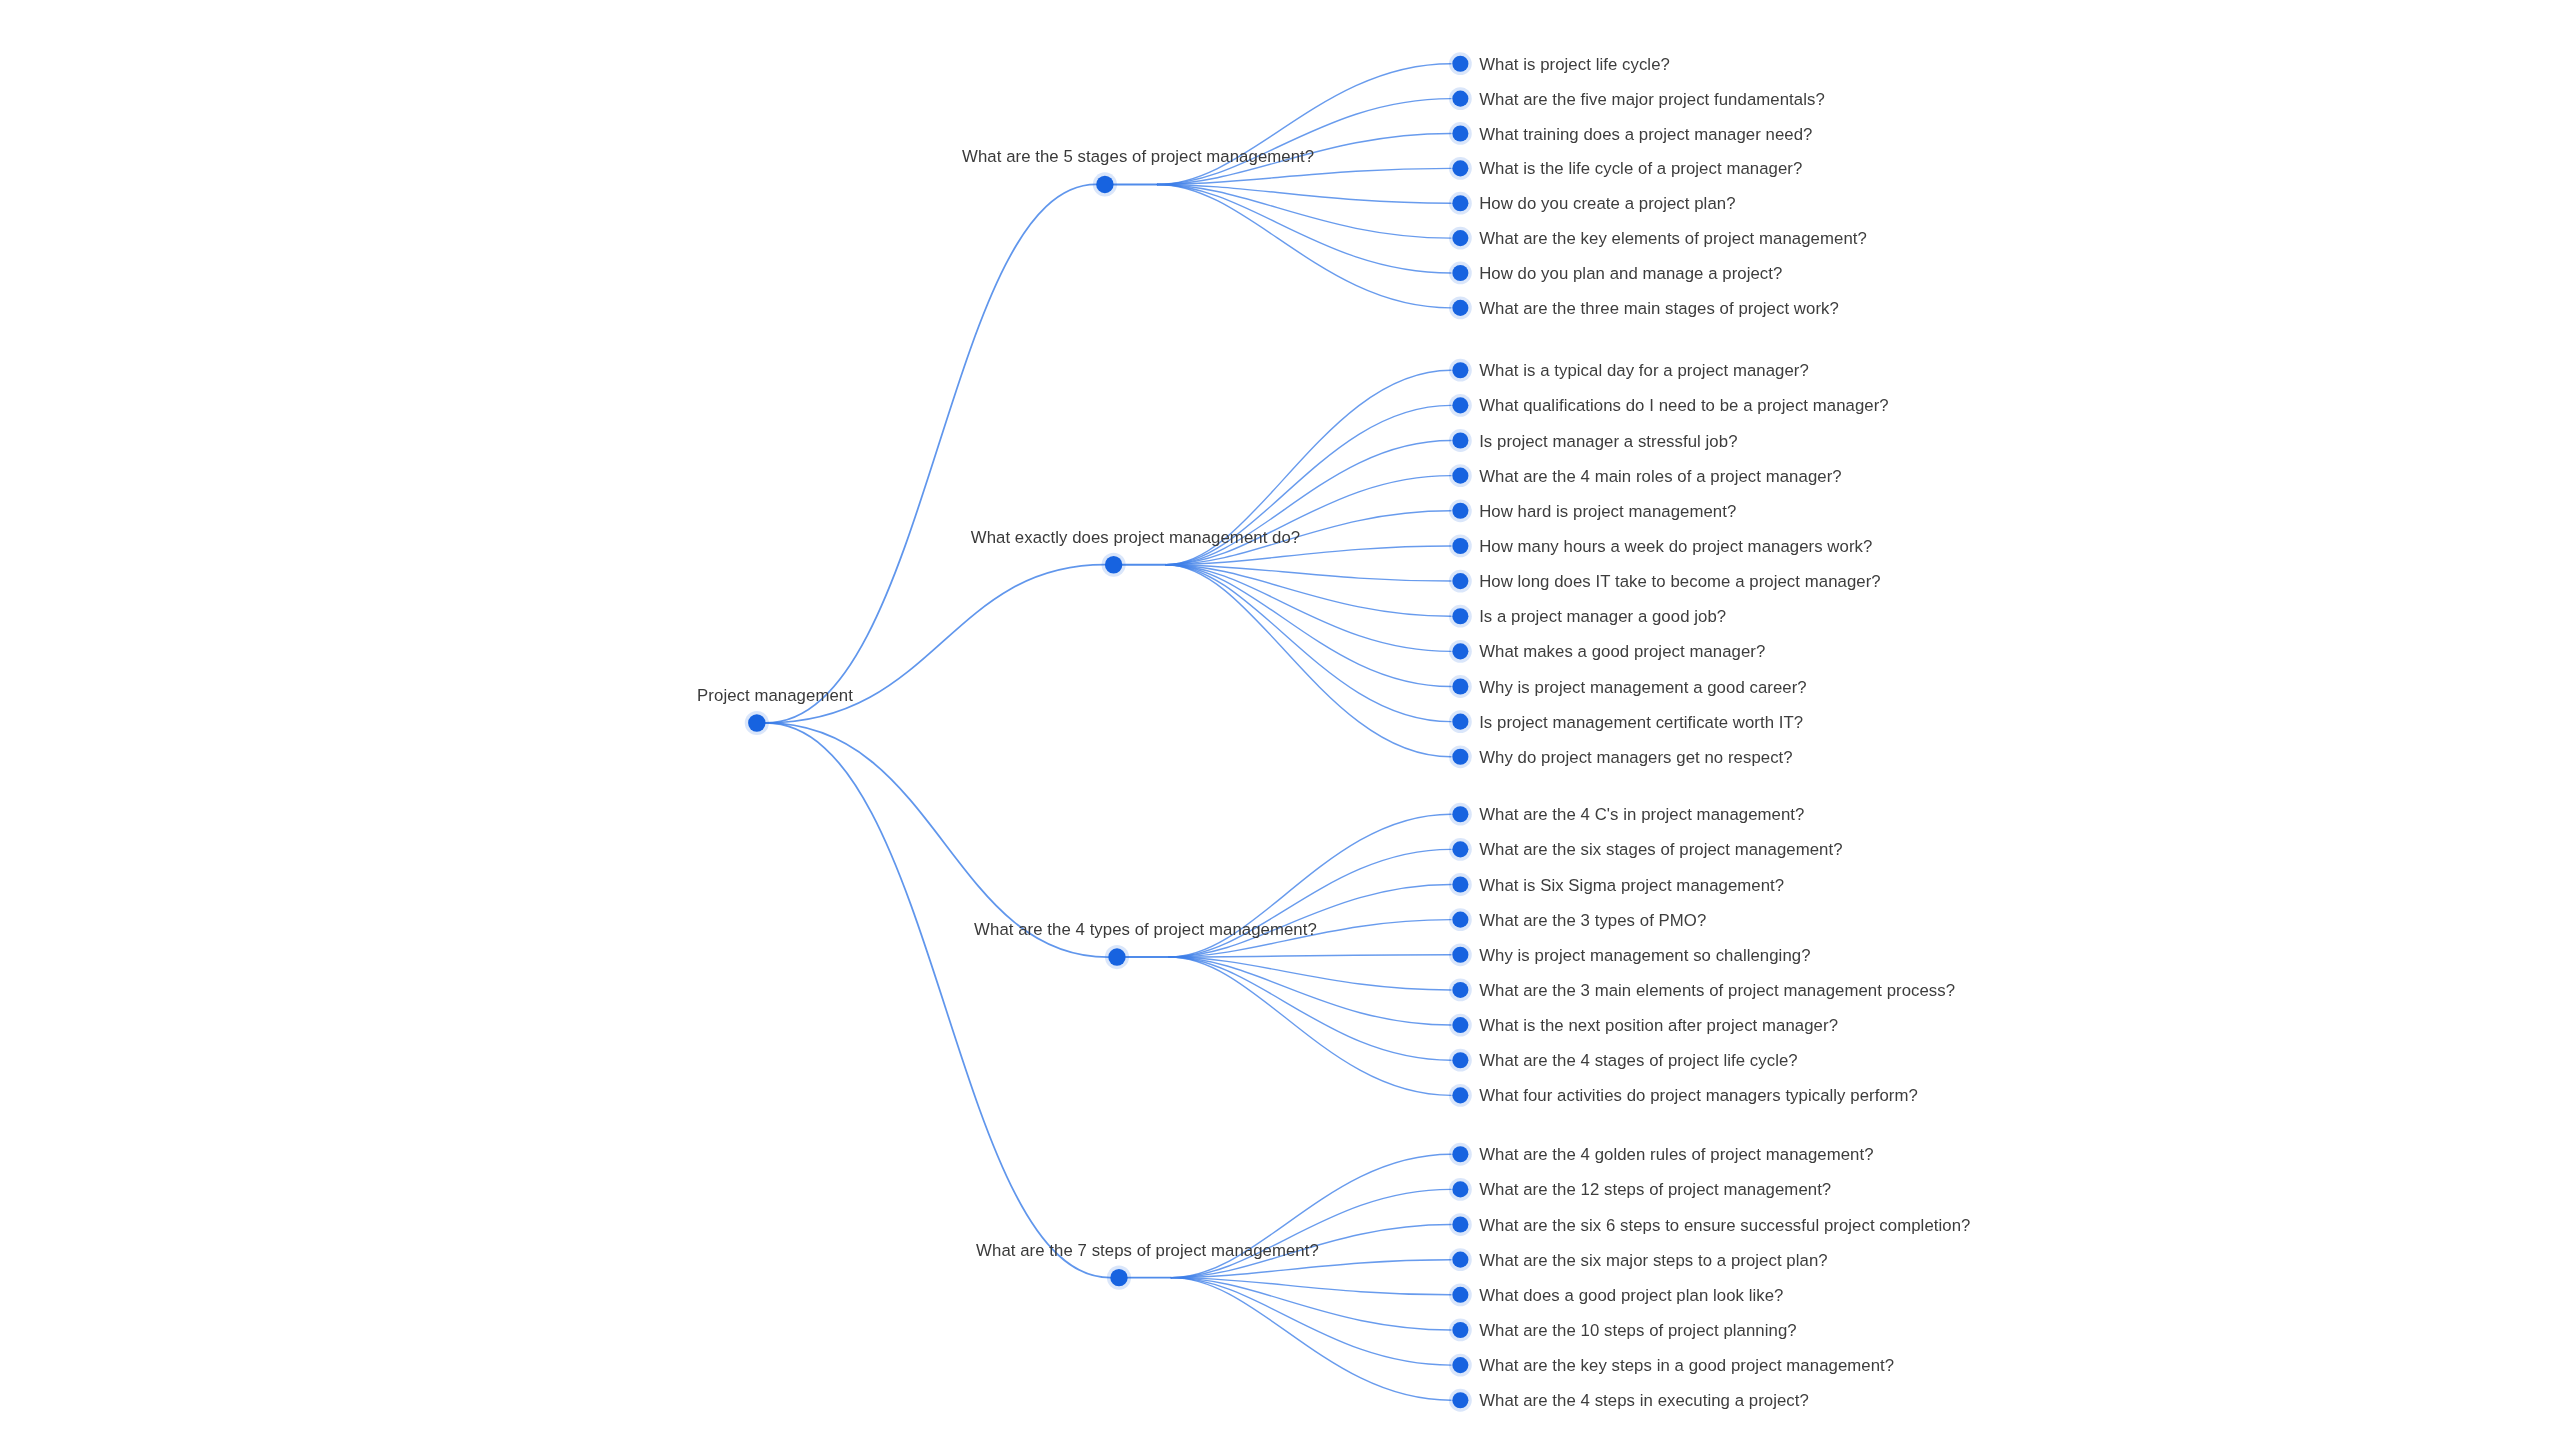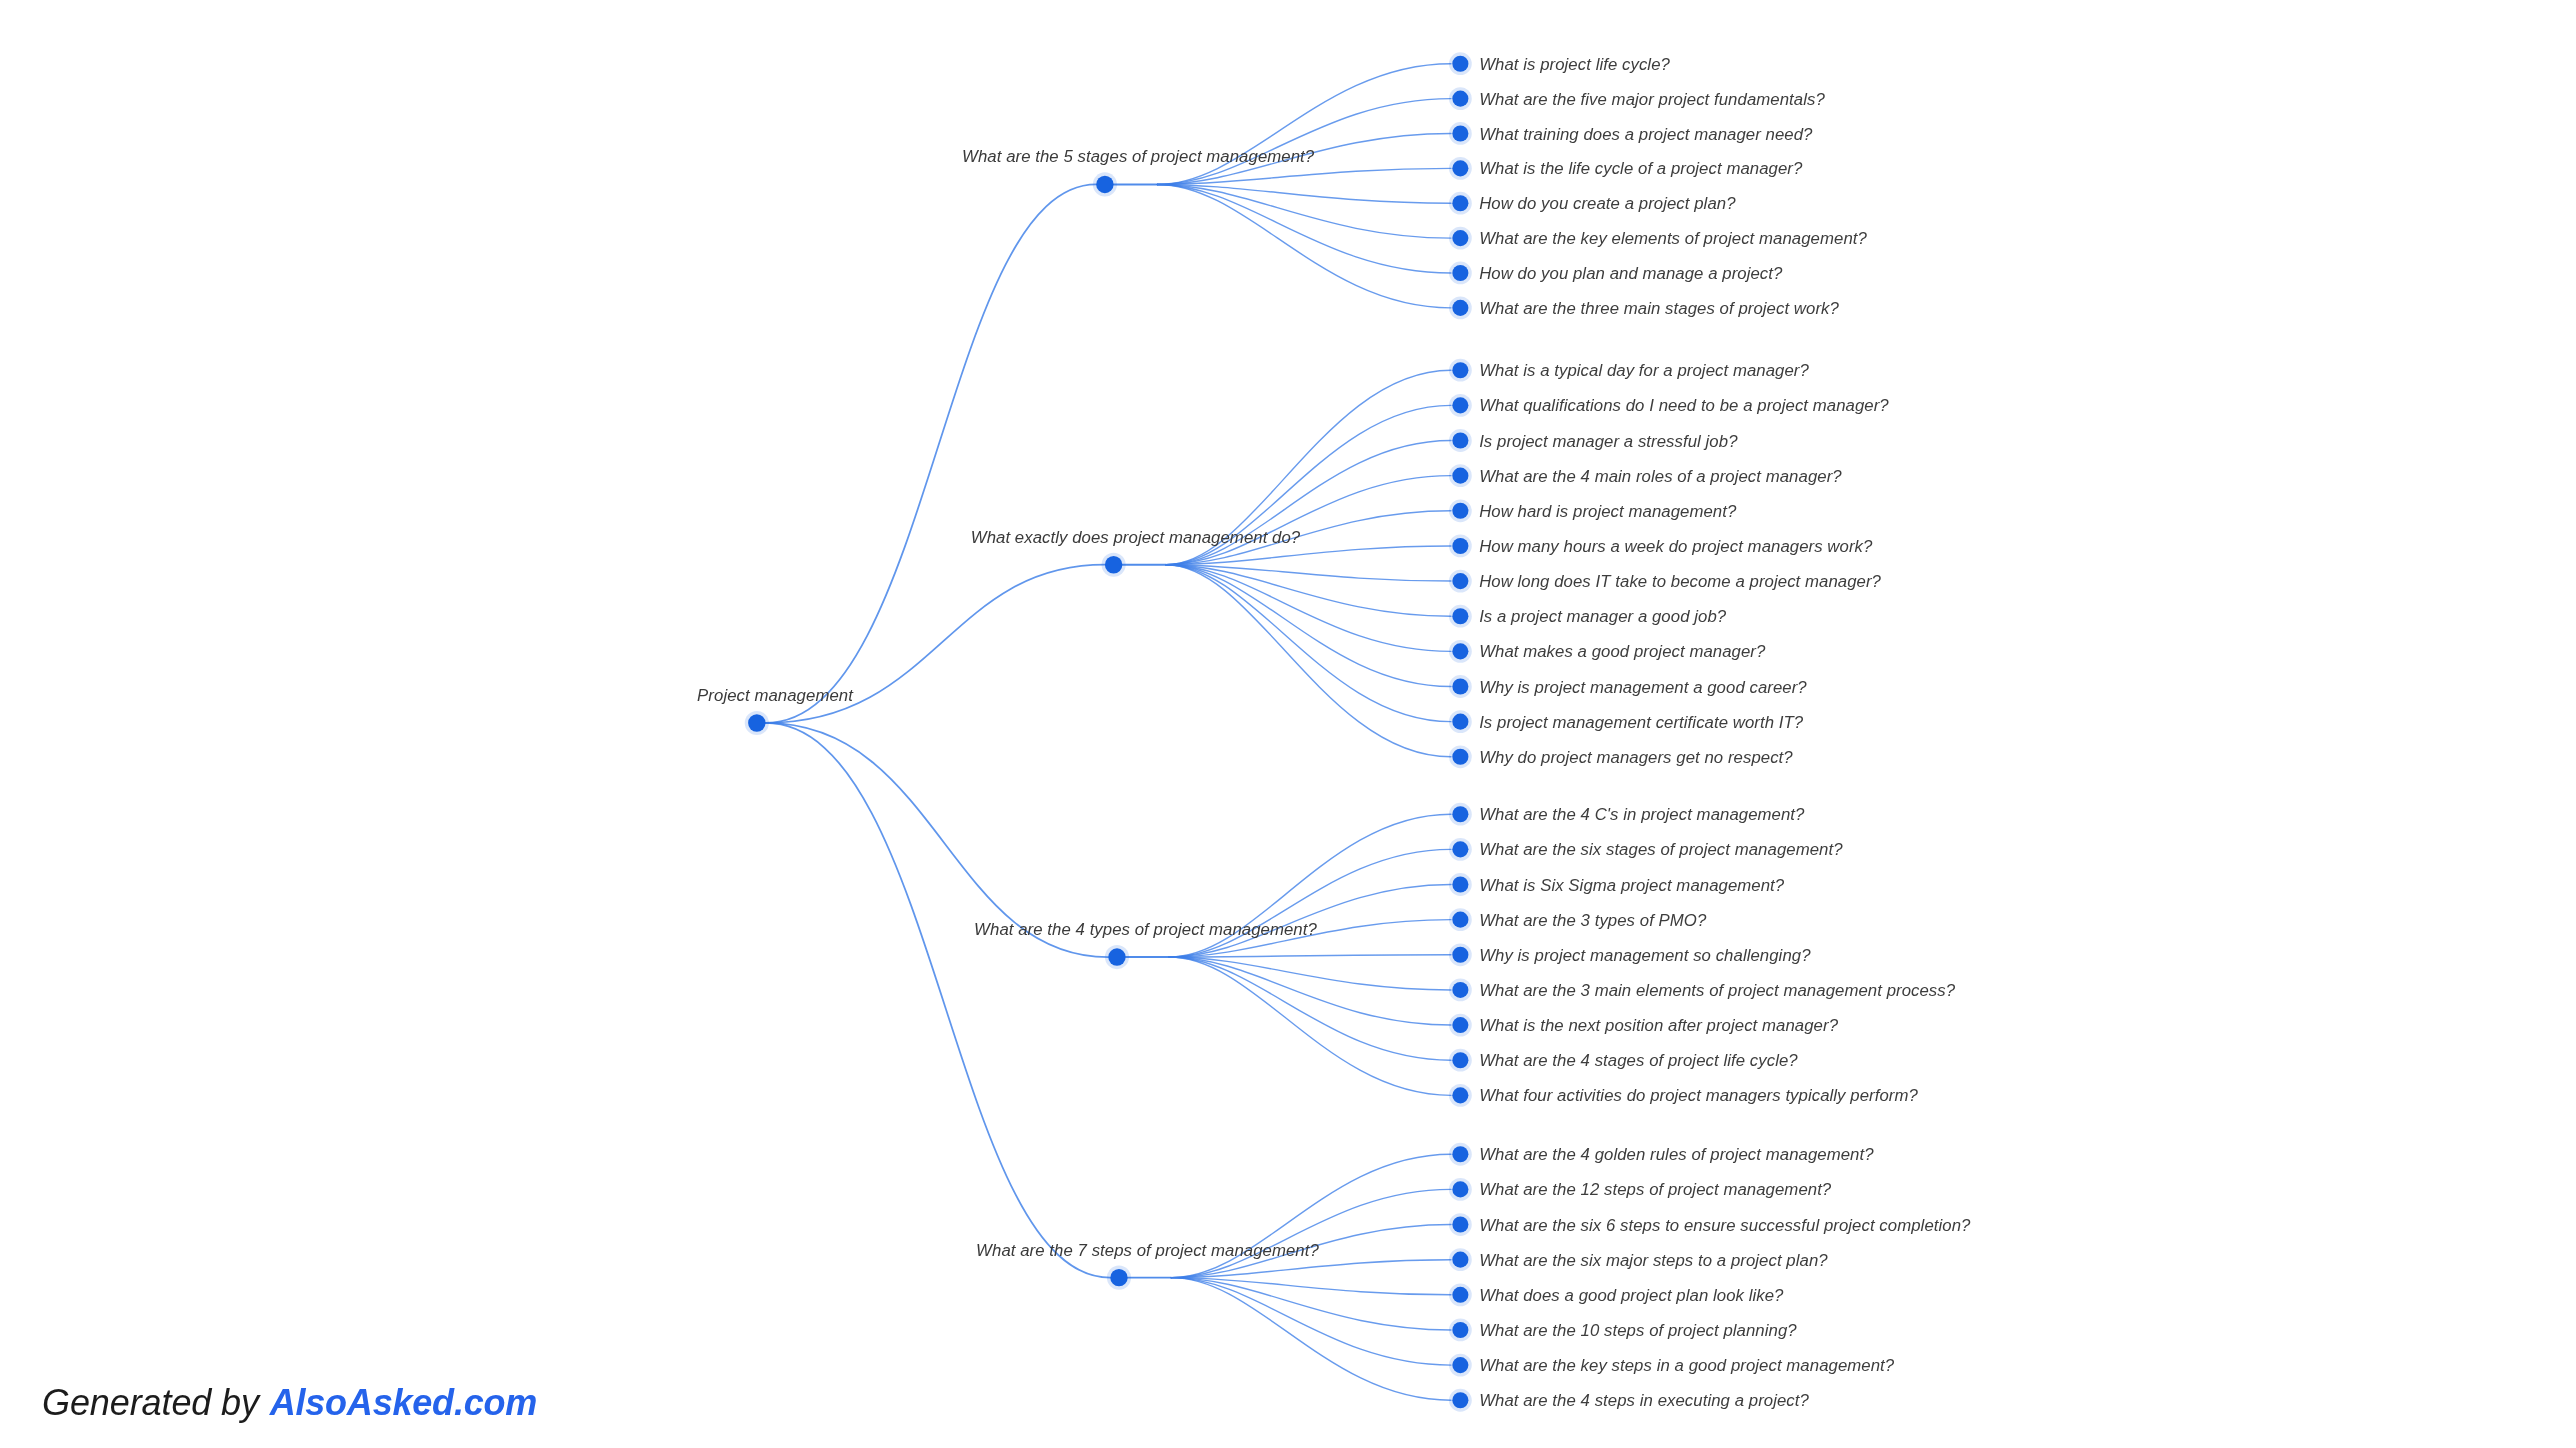--- a/index.html
+++ b/index.html
@@ -13,21 +13,20 @@
     width: 2576px;
     height: 1448px;
     overflow: hidden;
     position: relative;
   }
   #map-stage {
     position: absolute;
     inset: 0;
     width: 2576px;
     height: 1448px;
-    font-style: italic;
   }
   svg#tree-svg {
     position: absolute;
     left: 0;
     top: 0;
     width: 2576px;
     height: 1448px;
     display: block;
   }
   .edge-path {
@@ -335,18 +334,14 @@
         <text x="2205" y="1887.2" class="node-label leaf-label">What are the six major steps to a project plan?</text>
         <text x="2205" y="1939.6" class="node-label leaf-label">What does a good project plan look like?</text>
         <text x="2205" y="1992" class="node-label leaf-label">What are the 10 steps of project planning?</text>
         <text x="2205" y="2044.4" class="node-label leaf-label">What are the key steps in a good project management?</text>
         <text x="2205" y="2096.8" class="node-label leaf-label">What are the 4 steps in executing a project?</text>
         <text x="1455" y="1872" class="node-label branch-label">What are the 7 steps of project management?</text>
         <text x="1039" y="1045" class="node-label root-label">Project management</text>
       </g>
   </svg>
 
-  <div id="footer">
-    <span class="gen-text">Generated by</span>
-    <span class="brand-text">AlsoAsked.com</span>
-  </div>
 </div>
 
 
 </body></html>

